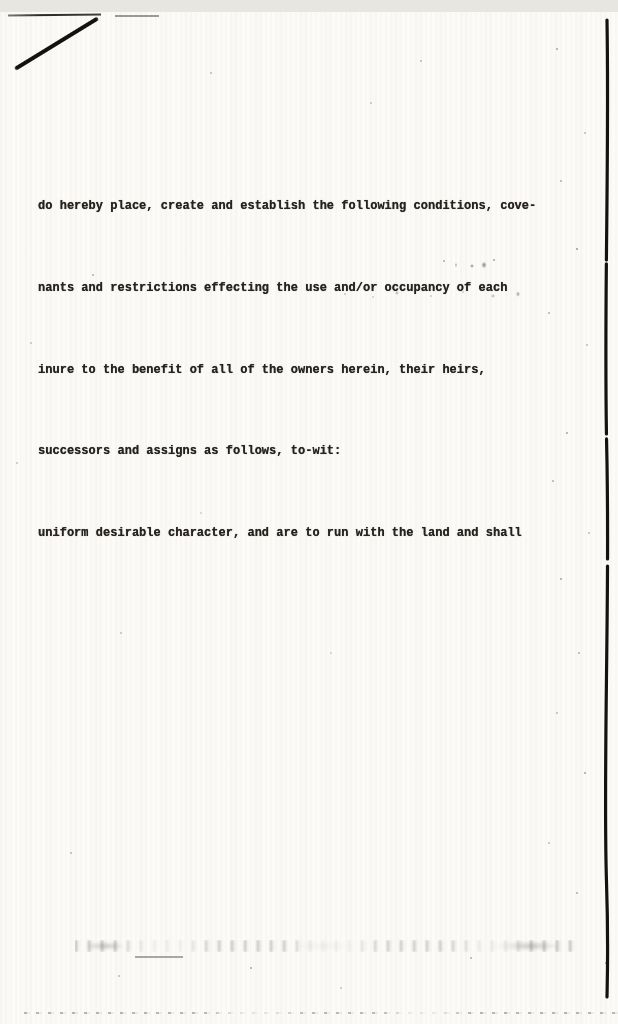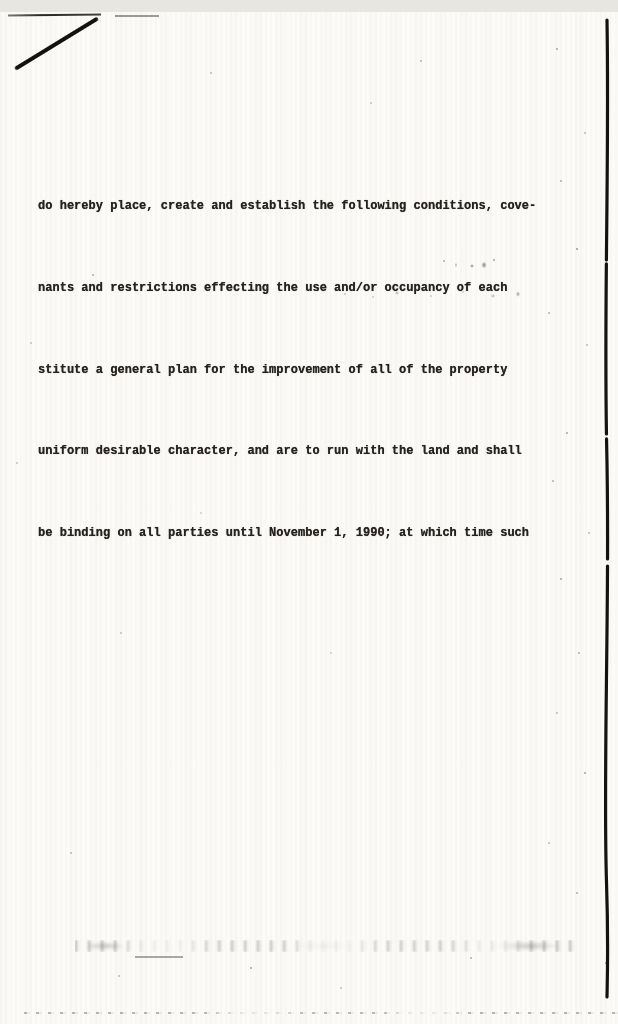--- a/index.html
+++ b/index.html
@@ -213,23 +213,23 @@
   <div class="topline2"></div>
   <div class="slash"></div>
 
   <svg class="right-line-svg" viewBox="0 0 20 1024" xmlns="http://www.w3.org/2000/svg" aria-hidden="true">
     <path d="M9 8 C 11.5 150, 5.5 300, 9 450 C 11.5 600, 5 760, 8.5 870 C 10.5 930, 9.5 960, 9 985" fill="none" stroke="#14110e" stroke-width="3.2" stroke-dasharray="240 4 170 5 120 7 600" stroke-linecap="round"></path>
   </svg>
 
   <div class="text-block">
     <div class="line">do hereby place, create and establish the following conditions, cove-</div>
     <div class="line">nants and restrictions effecting the use and/or occupancy of each</div>
-    <div class="line">stitute a general plan for the improvement of all of the property</div>
+    <div class="line">inure to the benefit of all of the owners herein, their heirs,</div>
+    <div class="line">successors and assigns as follows, to-wit:</div>
     <div class="line">uniform desirable character, and are to run with the land and shall</div>
-    <div class="line">be binding on all parties until November 1, 1990; at which time such</div>
     
     
     
     
     
     
     
     
     
     

